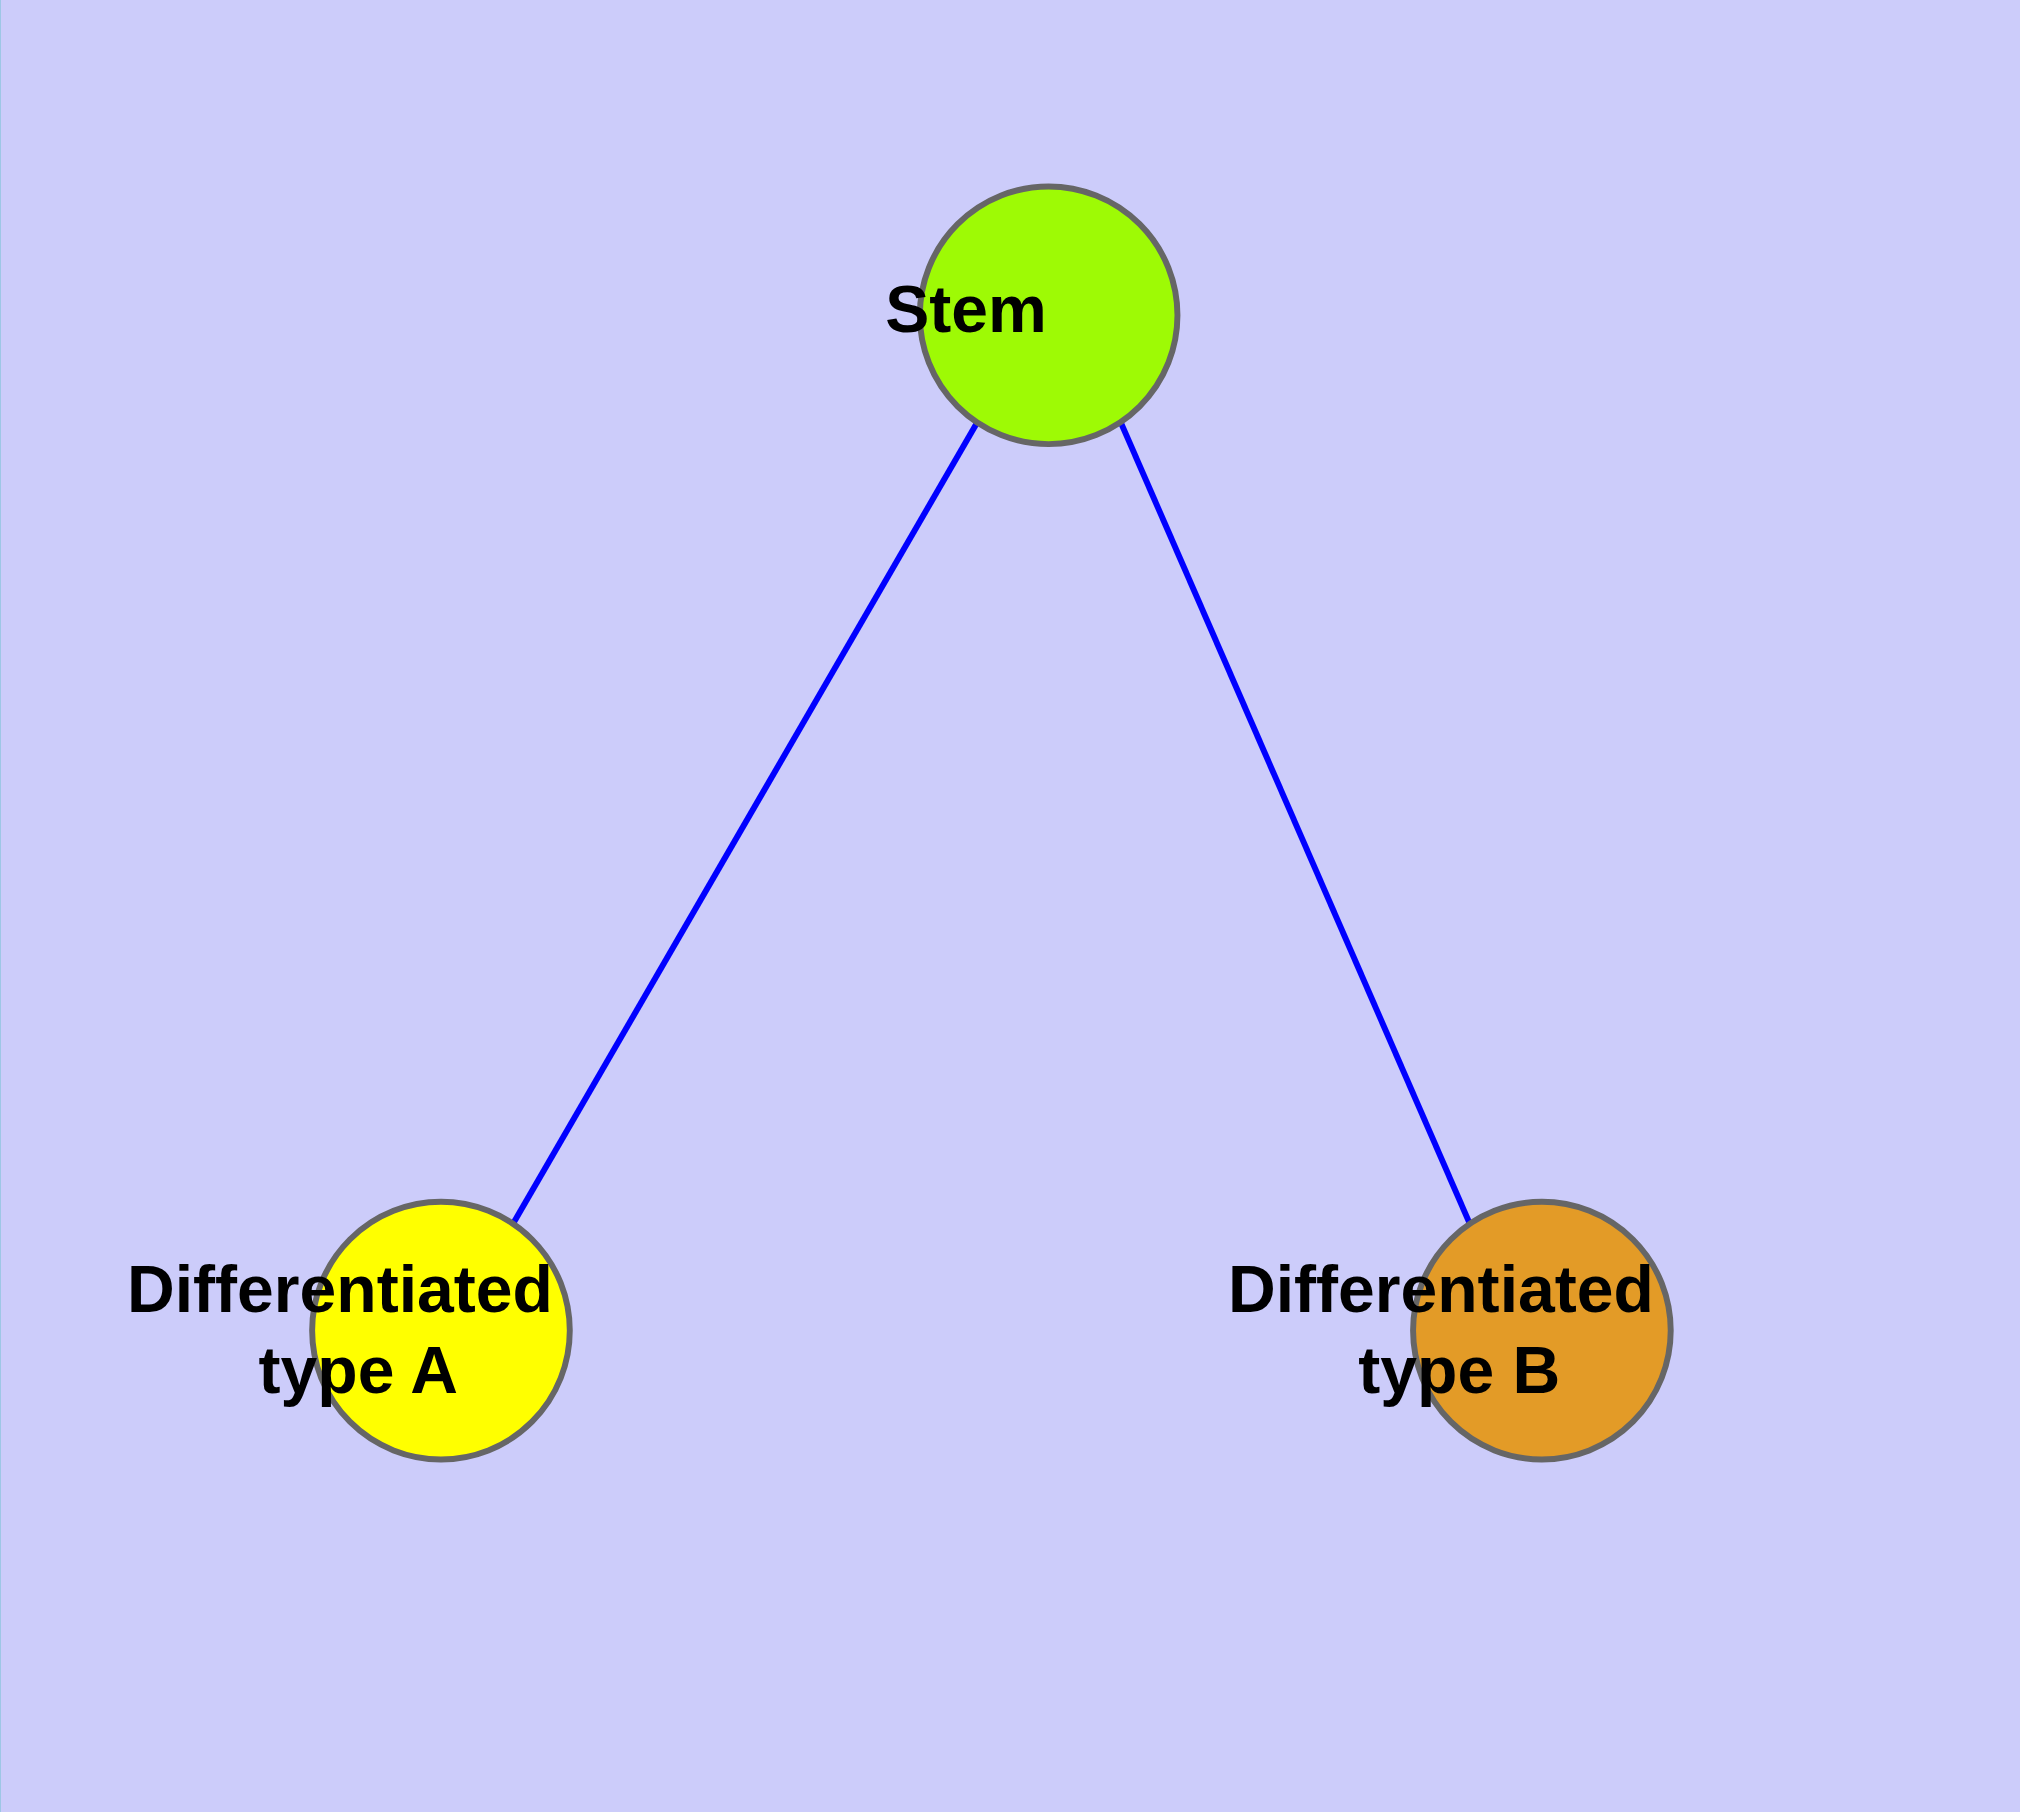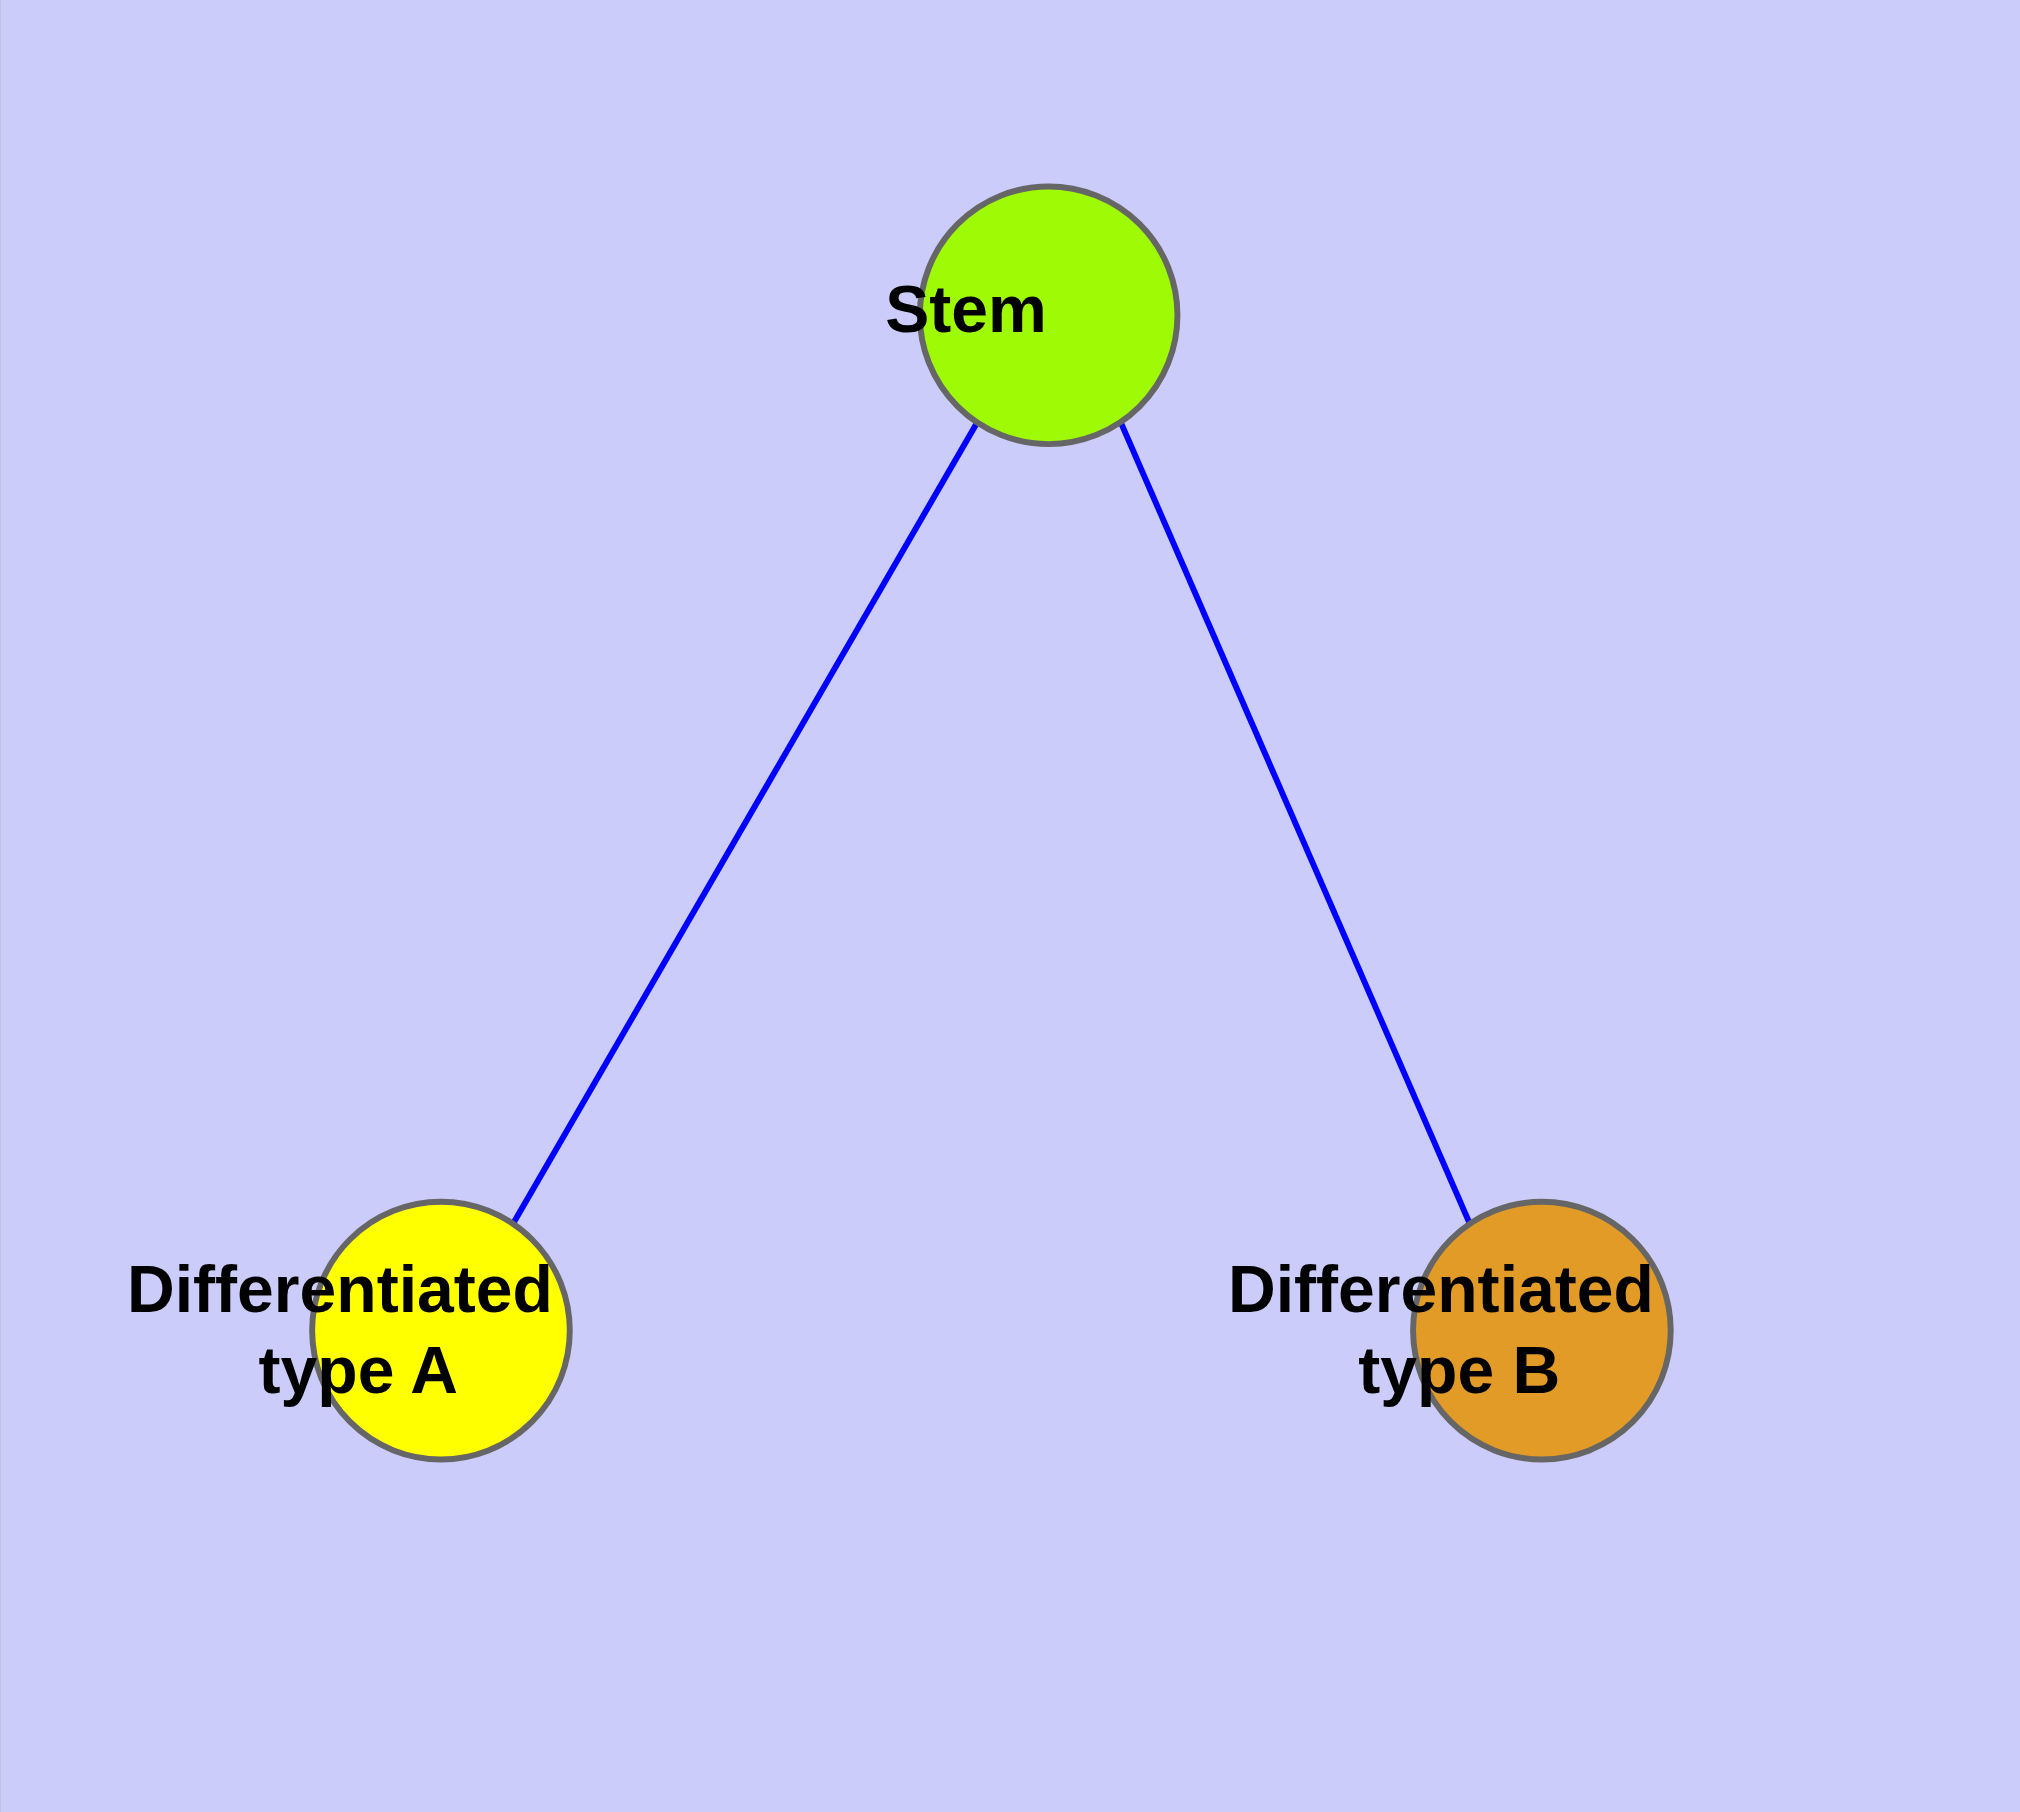--- a/index.html
+++ b/index.html
@@ -4,21 +4,21 @@
 <style>
   html, body {
     margin: 0;
     padding: 0;
     background: #ccccfa;
   }
   #canvas {
     position: relative;
     width: 2021px;
     height: 1812px;
-    background: #a3a3a3;
+    background: #14b8a6;
     overflow: hidden;
     font-family: "Liberation Sans", "DejaVu Sans", sans-serif;
   }
   #graph-svg {
     position: absolute;
     left: 0;
     top: 0;
     width: 2021px;
     height: 1812px;
     display: block;

